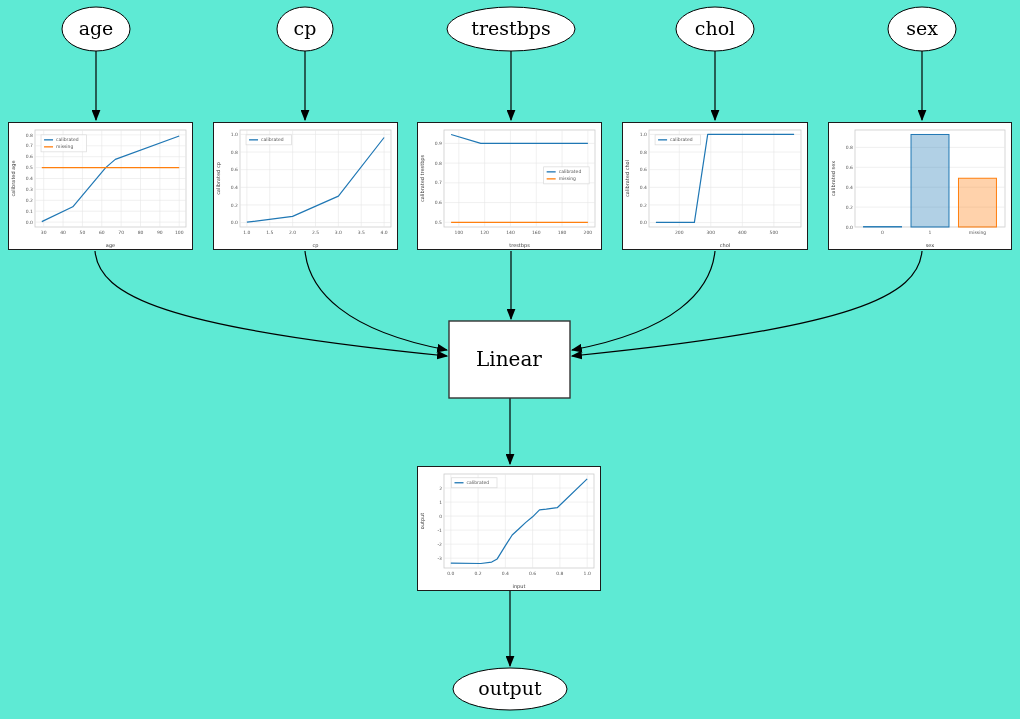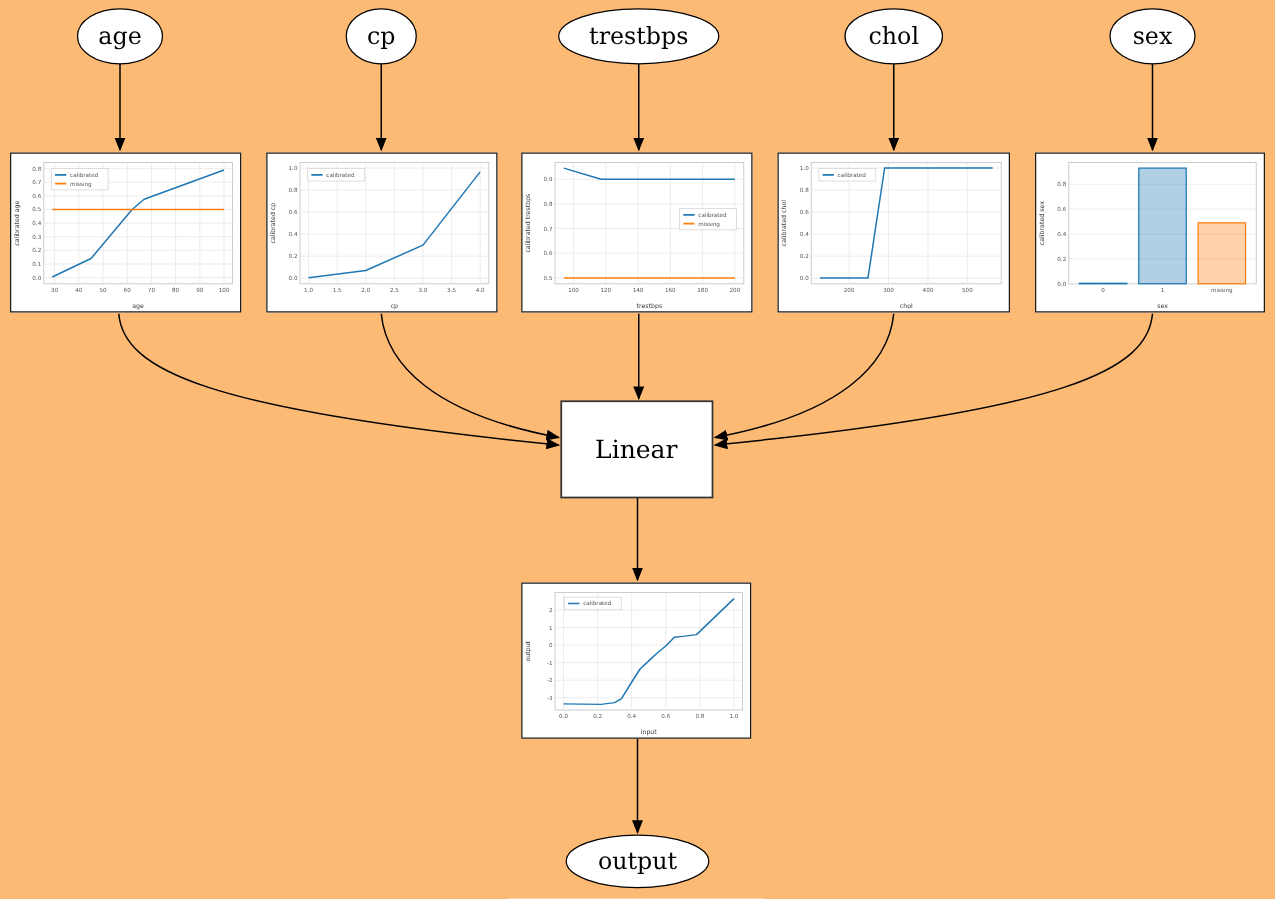--- a/index.html
+++ b/index.html
@@ -1,16 +1,16 @@
 <!DOCTYPE html>
 <html><head>
 <meta charset="utf-8">
 <style>
   html,body{margin:0;padding:0;background:#ffffff;font-family:"DejaVu Serif", serif;}
-  .canvas{position:relative;width:1020px;height:719px;background:#fdba74;overflow:hidden;}
+  .canvas{position:relative;width:1020px;height:719px;background:#5eead4;overflow:hidden;}
   .graph-svg{position:absolute;left:0;top:0;}
   .plotbox{position:absolute;background:#ffffff;border:1px solid #1c1c1c;box-sizing:border-box;}
   .plotbox svg{display:block;}
   .node-label{font-family:"DejaVu Serif", serif;font-size:19px;fill:#000000;text-anchor:middle;}
   .linear-label{font-family:"DejaVu Serif", serif;font-size:20px;fill:#000000;text-anchor:middle;}
   .edge{fill:none;stroke:#000000;stroke-width:1.2;}
   .nodeshape{fill:#ffffff;stroke:#000000;stroke-width:1;}
 </style>
 </head>
 <body>

